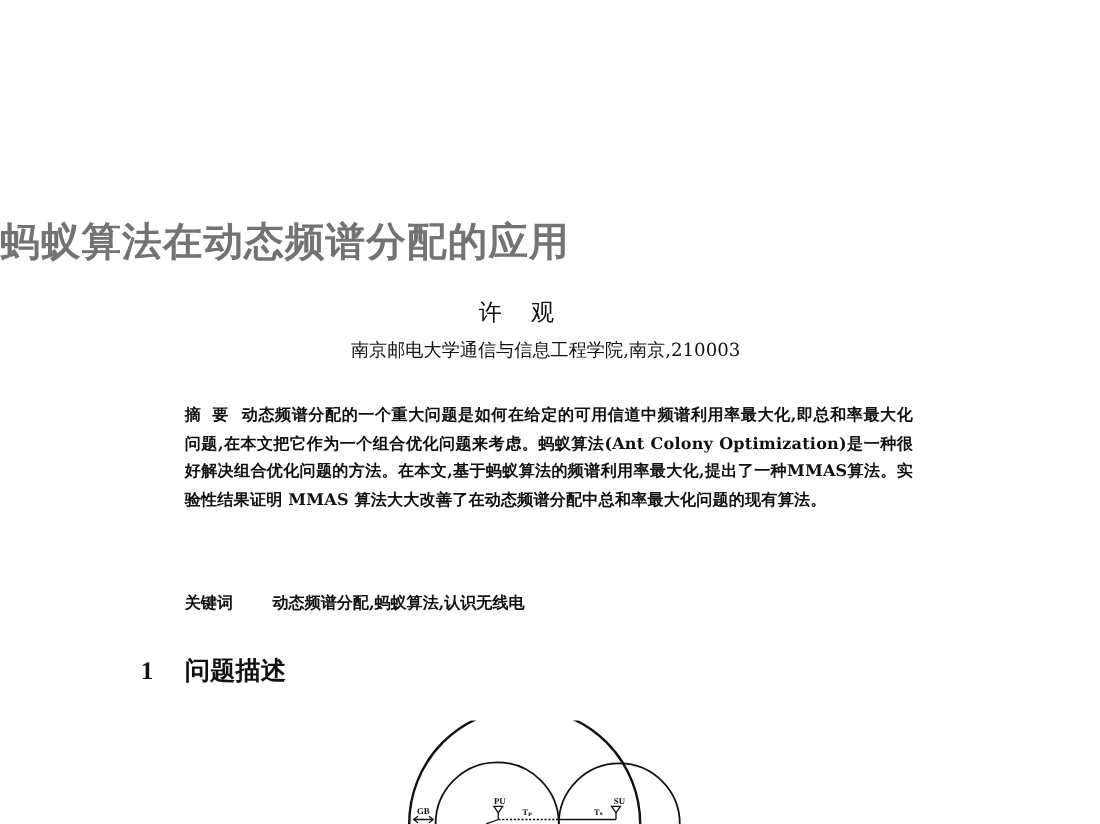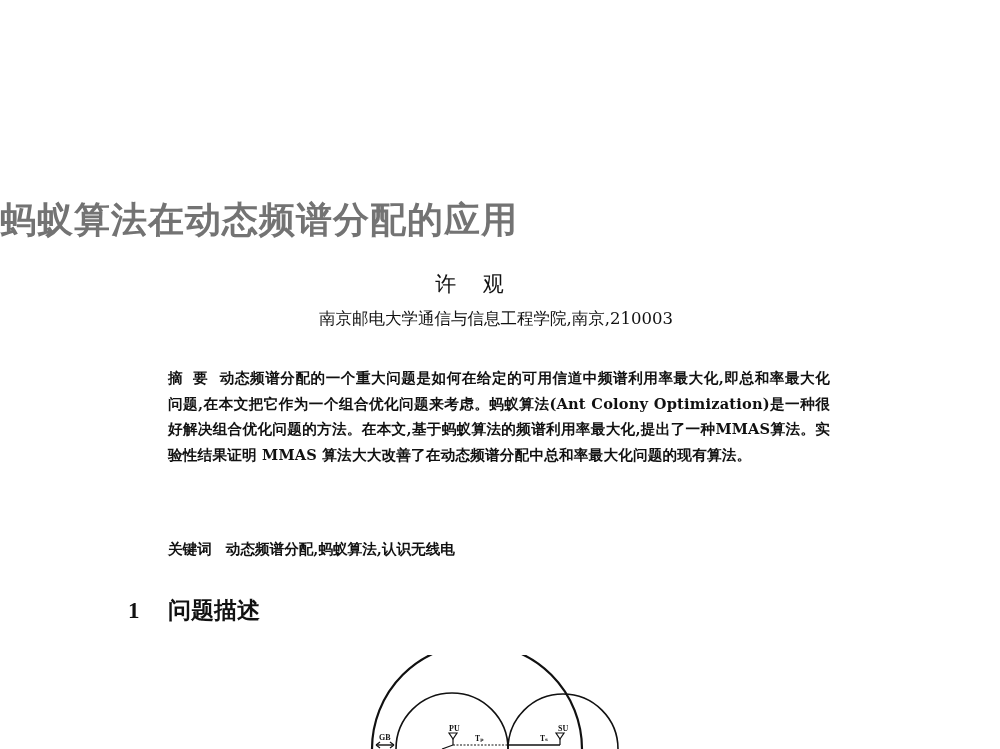--- a/index.html
+++ b/index.html
@@ -71,21 +71,21 @@
       left: 168px;
       width: 662px;
       top: 537px;
       font-size: 14.6px;
       line-height: 24px;
       font-weight: bold;
     }
     .keywords .label {
       font-family: "DejaVu Sans", "Liberation Sans", sans-serif;
       font-weight: bold;
-      margin-right: 14px;
+      margin-right: 36px;
     }
     .section {
       position: absolute;
       left: 128px;
       top: 594px;
       font-size: 23px;
       line-height: 32px;
       font-weight: bold;
     }
     .section .num {

